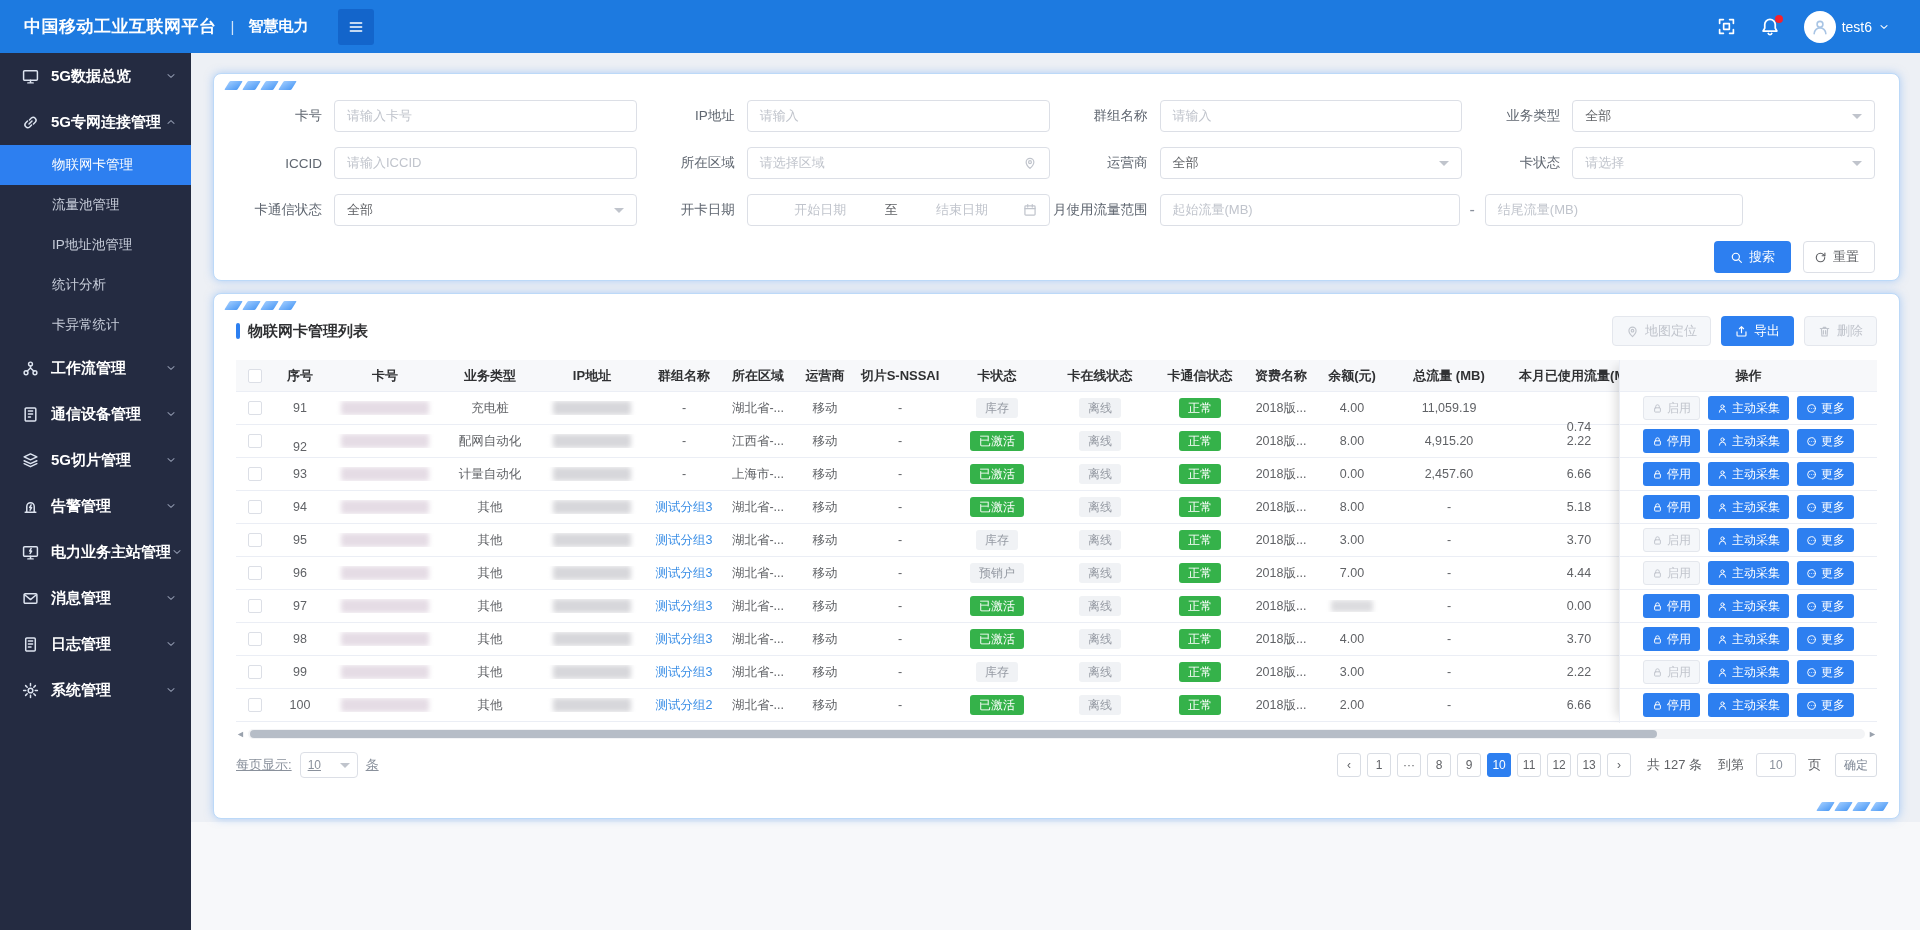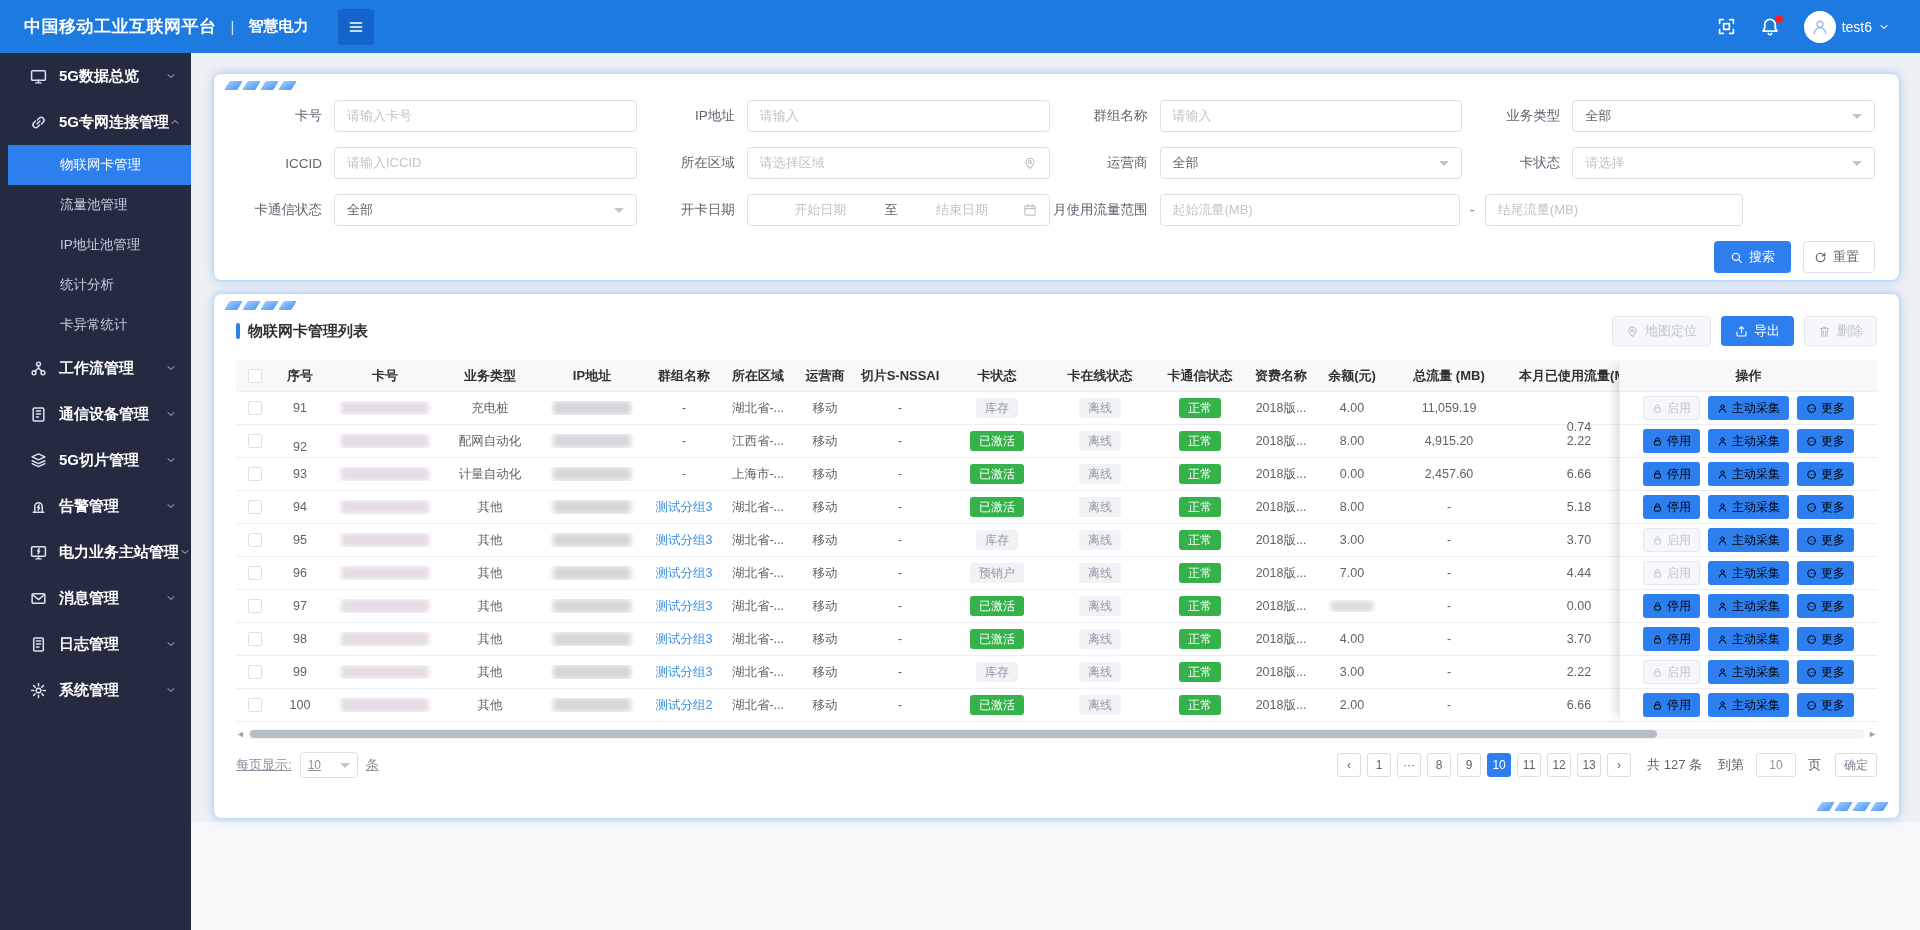--- a/index.html
+++ b/index.html
@@ -18,21 +18,21 @@
     margin-left:16px; display:flex; align-items:center; justify-content:center; color:#fff; cursor:pointer; }
   .tb-right { display:flex; align-items:center; gap:24px; padding-right:30px; }
   .tb-iconbtn { background:none; border:none; color:#fff; cursor:pointer; position:relative; display:flex; }
   .bell-dot { position:absolute; top:-2px; right:-3px; width:8px; height:8px; background:#f5222d; border-radius:50%; }
   .avatar { width:32px; height:32px; border-radius:50%; background:#fff; color:#a8c4e4;
     display:flex; align-items:center; justify-content:center; }
   .user-wrap { display:flex; align-items:center; gap:6px; cursor:pointer; }
   .user-name { font-size:14px; }
 
   
-  .sidebar { position:absolute; top:53px; left:0; bottom:0; width:191px; background:#242b41; z-index:10;padding-left:8px; }
+  .sidebar { position:absolute; top:53px; left:0; bottom:0; width:191px; background:#242b41; z-index:10; }
   .side-item { height:46px; display:flex; align-items:center; padding:0 14px 0 22px; color:#fff; cursor:pointer; }
   .side-item .icon { display:flex; color:#dde4f0; }
   .side-label { flex:1; font-size:15px; font-weight:bold; margin-left:12px; white-space:nowrap; }
   .chev { display:flex; color:#8d96ab; }
   .side-subitem { height:40px; display:flex; align-items:center; padding-left:52px;
     color:#c7cdda; font-size:13.5px; cursor:pointer; }
   .side-subitem.active { background:#2d7ff0; color:#fff; }
 
   
   .main { position:absolute; top:53px; left:191px; right:0; bottom:0; background:#edf0f5; }
@@ -95,21 +95,21 @@
   .blur-pink { width:88px; background:#e5dce5; }
   .blur-gray { width:78px; background:#d7d7db; }
   .blur-small { width:42px; height:12px; background:#dcdcdf; }
 
   .fixed-col { position:absolute; top:0; right:0; width:258px; height:363px; background:#fff;
     border-left:1px solid #ebeef5; box-shadow:-9px 0 10px -6px rgba(0,0,0,.14); }
   .fixed-col .t-head { justify-content:center; font-weight:bold; color:#303133; font-size:13px; }
   .act-row { justify-content:center; gap:8px; }
   .abtn { height:24px; border-radius:3px; font-size:12px; display:inline-flex; align-items:center; gap:4px;
     padding:0 8px; border:1px solid transparent; cursor:pointer; }
-  .abtn.primary { background:#2d7ff0; color:#000000; }
+  .abtn.primary { background:#2d7ff0; color:#ffffff; }
   .abtn.disabled { background:#f5f7fa; border-color:#e4e7ed; color:#c0c4cc; cursor:not-allowed; }
 
   .hscroll { margin:5px 22px 0; height:12px; display:flex; align-items:center; gap:3px; }
   .hs-arrow { font-size:9px; color:#9aa2ad; line-height:1; cursor:pointer; }
   .hs-track { flex:1; height:10px; background:#f3f4f6; border-radius:5px; position:relative; }
   .hs-thumb { position:absolute; left:2px; top:1px; height:8px; width:87%; background:#b6bdc7; border-radius:4px; cursor:grab; }
 
   .tbl-footer { display:flex; justify-content:space-between; align-items:center; margin:12px 22px 0;
     color:#606266; font-size:13px; }
   .pp-left { display:flex; align-items:center; color:#8a919c;text-decoration:underline; }

